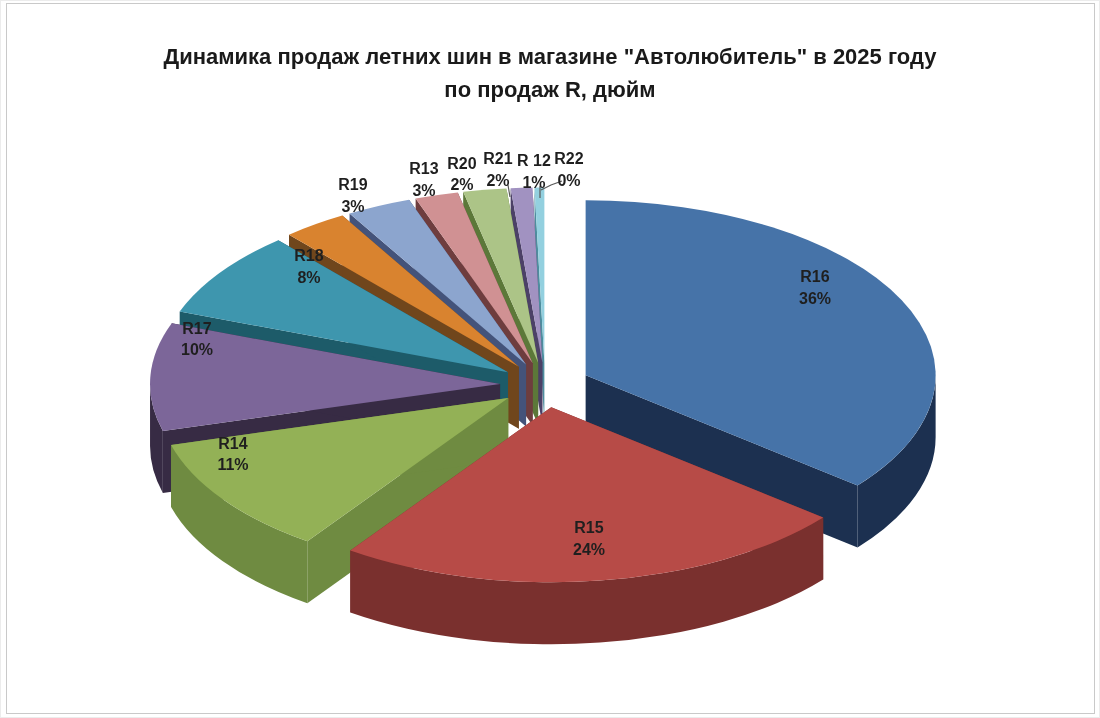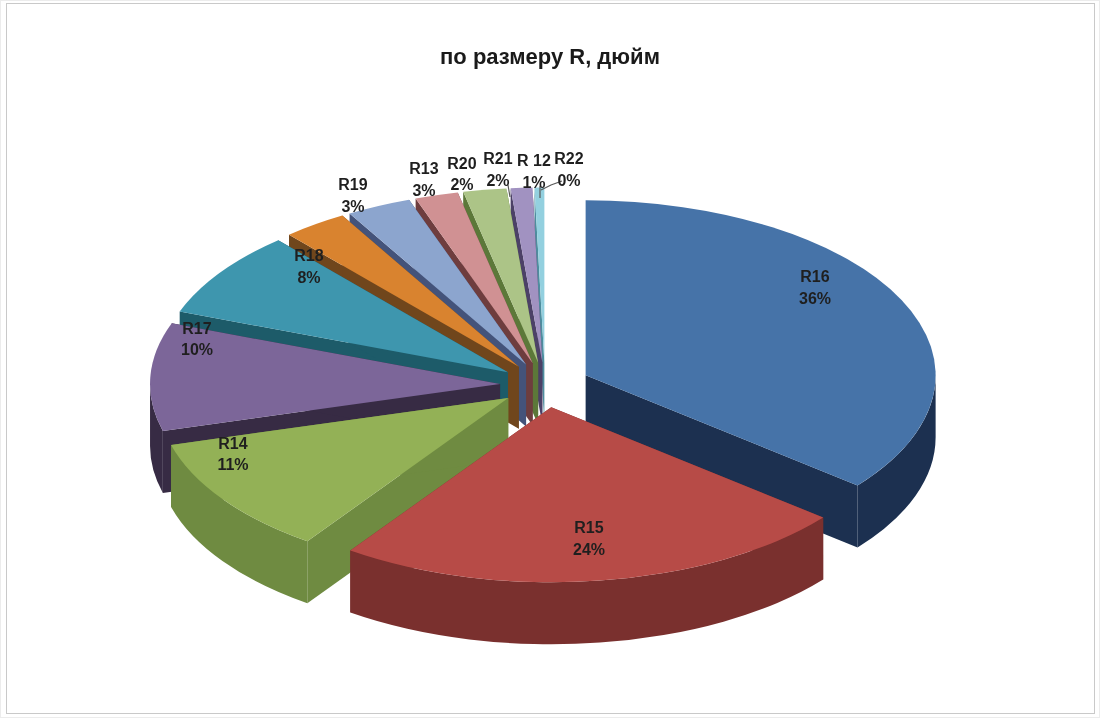--- a/index.html
+++ b/index.html
@@ -13,21 +13,22 @@
   svg.pie{position:absolute;left:0;top:0;}
   svg .slice-part{stroke:none;}
   svg text.dlabel{font-family:"Liberation Sans",sans-serif;font-size:16px;font-weight:700;fill:#1f1f1f;}
 </style>
 </head>
 <body>
 
 <div class="canvas">
   <div class="chart-border"></div>
   <div class="chart-title">
-    <div>по размеру R, дюйм</div>
+    <div>Динамика продаж летних шин в магазине "Автолюбитель" в 2025 году</div>
+    <div>по продаж R, дюйм</div>
   </div>
   <svg class="pie" width="1100" height="718" viewBox="0 0 1100 718">
       <path d="M 544.37 362.50 L 534.52 187.57 L 534.52 249.57 L 544.37 424.50 Z" fill="#4E8D9E" class="slice-part"></path>
       <path d="M 544.37 362.50 L 544.37 187.50 L 544.37 249.50 L 544.37 424.50 Z" fill="#4E8D9E" class="slice-part"></path>
       <path d="M 544.37 362.50 L 534.52 187.57 A 350 175 0 0 1 544.37 187.50 Z" fill="#93D0DF" class="slice-part"></path>
       <path d="M 542.33 362.54 L 510.63 188.26 L 510.63 250.26 L 542.33 424.54 Z" fill="#4C4167" class="slice-part"></path>
       <path d="M 542.33 362.54 L 532.48 187.61 L 532.48 249.61 L 542.33 424.54 Z" fill="#4C4167" class="slice-part"></path>
       <path d="M 542.33 362.54 L 510.63 188.26 A 350 175 0 0 1 532.48 187.61 Z" fill="#A192C1" class="slice-part"></path>
       <path d="M 538.13 362.76 L 463.19 191.82 L 463.19 253.82 L 538.13 424.76 Z" fill="#5C7839" class="slice-part"></path>
       <path d="M 538.13 362.76 L 506.43 188.48 L 506.43 250.48 L 538.13 424.76 Z" fill="#5C7839" class="slice-part"></path>

